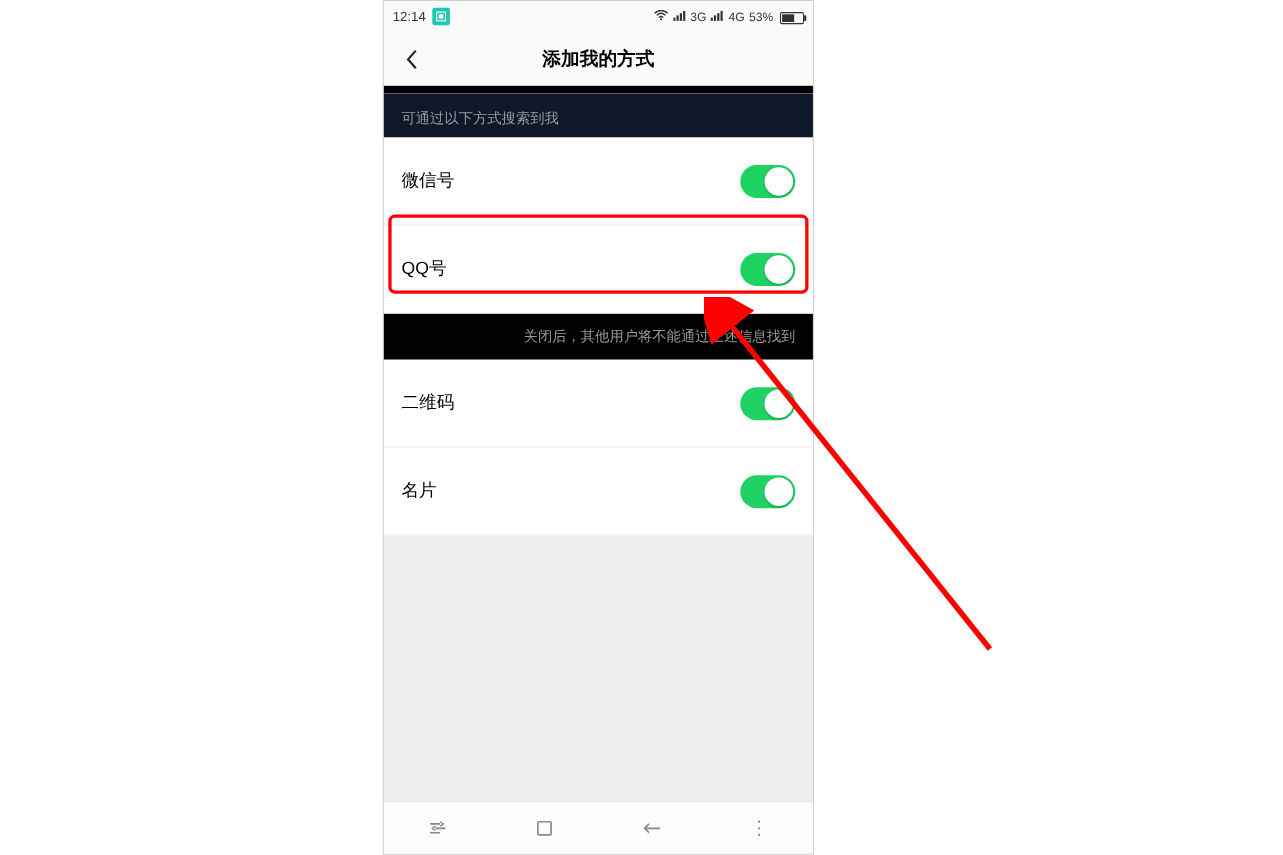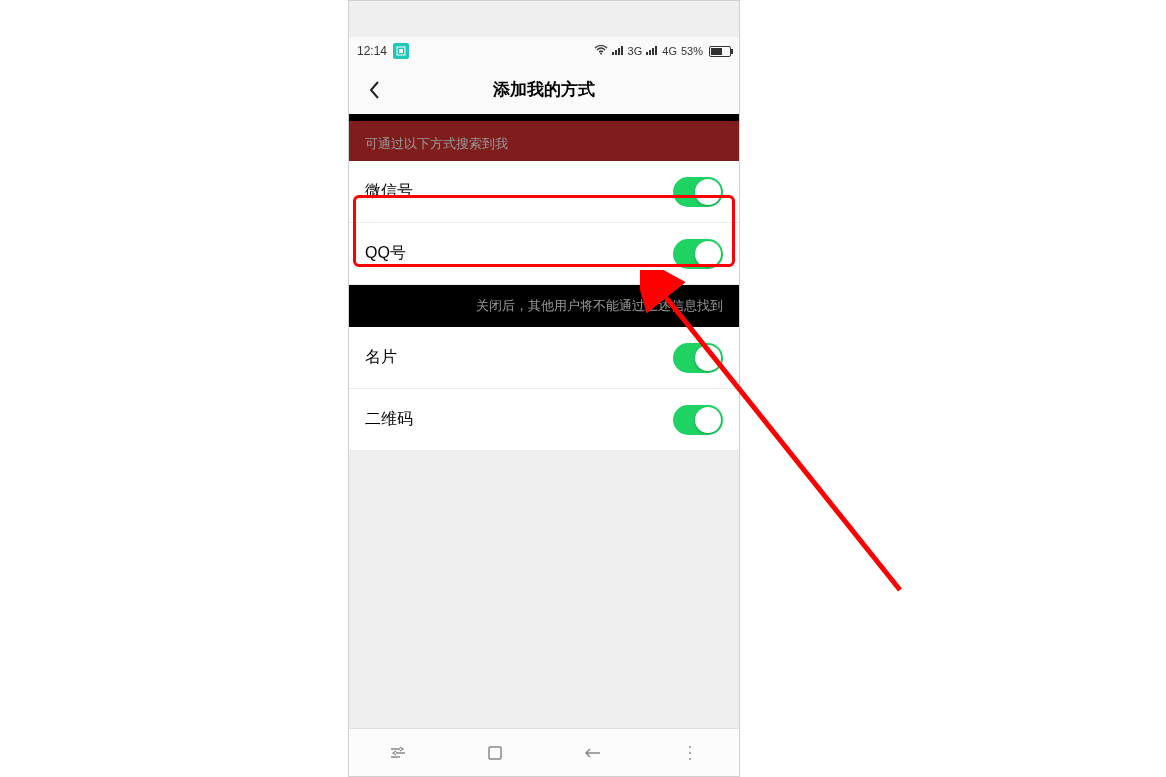--- a/index.html
+++ b/index.html
@@ -22,21 +22,20 @@
     }
     
     .status-bar {
       height: 28px;
       background: #fafafa;
       display: flex;
       align-items: center;
       padding: 0 8px;
       font-size: 12px;
       color: #333;
-      margin-top: 36px;
     }
     .status-left { display: flex; align-items: center; gap: 6px; }
     .status-right { margin-left: auto; display: flex; align-items: flex-end; gap: 4px; font-size: 11px; }
     .status-icon-box {
       width: 16px; height: 16px;
       background: #1fc7b6;
       border-radius: 2px;
       display: flex; align-items: center; justify-content: center;
       color: #fff; font-size: 10px;
     }
@@ -68,25 +67,25 @@
       width: 32px; height: 32px;
       display: flex; align-items: center; justify-content: center;
       font-size: 20px; color: #222;
     }
     .header-title { font-size: 17px; font-weight: 600; color: #000; }
     
     .section-label {
       padding: 14px 21px 8px 16px;
       font-size: 13px;
       color: #9a9a9a;
-      background: #7f1d1d;
+      background: #0f172a;
     }
     
     .row {
-      height: 62px;
+      height: 80px;
       background: #ffffff;
       display: flex;
       align-items: center;
       padding: 0 16px;
       border-bottom: 1px solid #ececec;
       position: relative;
     }
     .row:last-of-type { border-bottom: none; }
     .row-label { font-size: 16px; color: #000; }
     .toggle {
@@ -212,28 +211,28 @@
     <div class="toggle on">
         <div class="toggle-knob"></div>
       </div>
   </div>
 
   <div class="note-text">关闭后，其他用户将不能通过上述信息找到</div>
 
 
 
   <div class="row">
+    <span class="row-label">二维码</span>
+    <div class="toggle on">
+        <div class="toggle-knob"></div>
+      </div>
+  </div>
+
+  <div class="row">
     <span class="row-label">名片</span>
-    <div class="toggle on">
-        <div class="toggle-knob"></div>
-      </div>
-  </div>
-
-  <div class="row">
-    <span class="row-label">二维码</span>
     <div class="toggle on">
         <div class="toggle-knob"></div>
       </div>
   </div>
 
   <div class="bottom-nav">
     <div class="nav-btn">
       <svg width="20" height="14" viewBox="0 0 20 14">
           <path d="M3 3 L12 3 M8 7 L17 7 M3 11 L12 11" stroke="#888" stroke-width="1.5"></path>
           <path d="M12 1 L15 3 L12 5 M8 5 L5 7 L8 9" stroke="#888" stroke-width="1.2" fill="none"></path>

